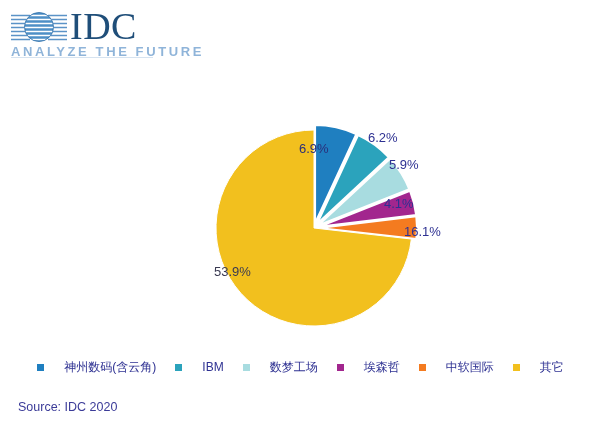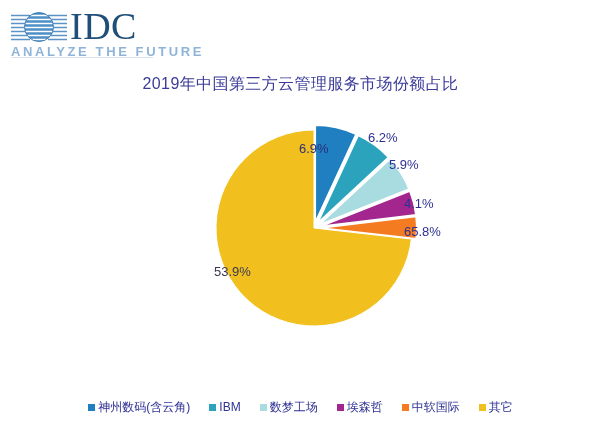--- a/index.html
+++ b/index.html
@@ -115,23 +115,22 @@
     top: 360px;
     width: 601px;
     display: flex;
     justify-content: center;
     align-items: center;
     gap: 19px;
   }
   .legend-item {
     display: flex;
     align-items: center;
-    gap: 3px;
+    gap: 20px;
     white-space: nowrap;
-    margin-top: 40px;
   }
   .legend-swatch {
     width: 7px;
     height: 7px;
     display: inline-block;
     flex: 0 0 auto;
   }
   .legend-label {
     font-size: 12px;
     color: #2E3192;
@@ -192,40 +191,39 @@
           <line x1="12" y1="29.5" x2="46" y2="29.5"></line>
         </g>
         <circle cx="29" cy="17" r="14.5" fill="none" stroke="#2E6FA8" stroke-width="0.8"></circle>
       </svg>
     </div>
     <div class="logo-word">IDC</div>
     <div class="logo-tagline">ANALYZE THE FUTURE</div>
     <div class="logo-underline"></div>
   </div>
 
-  <div class="chart-title">2019年中国第三方云管理服务市场份额占比</div>
 
   <div class="plot-area">
     <svg class="pie-svg" width="601" height="248" viewBox="0 0 601 248" xmlns="http://www.w3.org/2000/svg">
 
       <g>
           <path d="M 303.0753811850856 119.11701368968087 L 303.0753811850856 21.117013689680874 A 98 98 0 0 1 344.2437825694426 30.183540084651426 Z" fill="#1F7FC0" stroke="#FFFFFF" stroke-width="2"></path>
           <path d="M 304.93892626146237 119.95491502812526 L 346.1073276458194 31.02144142309581 A 98 98 0 0 1 376.79795019127323 53.31948391332817 Z" fill="#2BA3BC" stroke="#FFFFFF" stroke-width="2"></path>
           <path d="M 306.2300355283392 121.33414189631405 L 378.08905945815013 54.698710781516965 A 98 98 0 0 1 397.34813114538787 85.25793573321562 Z" fill="#A8DCE0" stroke="#FFFFFF" stroke-width="2"></path>
           <path d="M 306.84679831201817 122.77177114403787 L 397.9648939290668 86.69556498093944 A 98 98 0 0 1 404.1492935598599 111.10024945474065 Z" fill="#A2268E" stroke="#FFFFFF" stroke-width="2"></path>
           <path d="M 306.9999753260093 123.9842920625706 L 404.30247057385105 112.31277037327338 A 98 98 0 0 1 404.37388375697014 135.0442177801718 Z" fill="#F47B20" stroke="#FFFFFF" stroke-width="2"></path>
           <path d="M 302 124 L 399.3739084309608 135.0599257176012 A 98 98 0 1 1 302 26 Z" fill="#F2C01E" stroke="#FFFFFF" stroke-width="1"></path>
         </g>
     </svg>
 
     <div class="pct-label on-blue" style="left:287px; top:37px;">6.9%</div>
     <div class="pct-label" style="left:356px; top:26px;text-align:right;">6.2%</div>
     <div class="pct-label" style="left:377px; top:53px;">5.9%</div>
-    <div class="pct-label" style="left:392px; top:92px;">4.1%</div>
-    <div class="pct-label" style="left:392px; top:120px;">65.8%</div>
+    <div class="pct-label" style="left:372px; top:92px;">4.1%</div>
+    <div class="pct-label" style="left:392px; top:120px;">16.1%</div>
     <div class="pct-label inside" style="left:202px; top:160px;">53.9%</div>
   </div>
 
   <div class="legend">
     <div class="legend-item">
       <span class="legend-swatch" style="background:#1F7FC0"></span>
       <span class="legend-label">神州数码(含云角)</span>
     </div>
     <div class="legend-item">
       <span class="legend-swatch" style="background:#2BA3BC"></span>
@@ -242,14 +240,15 @@
     <div class="legend-item">
       <span class="legend-swatch" style="background:#F47B20"></span>
       <span class="legend-label">中软国际</span>
     </div>
     <div class="legend-item">
       <span class="legend-swatch" style="background:#F2C01E"></span>
       <span class="legend-label">其它</span>
     </div>
   </div>
 
+  <div class="source-note">Source: IDC 2020</div>
 
 </div>
 
 </body></html>

